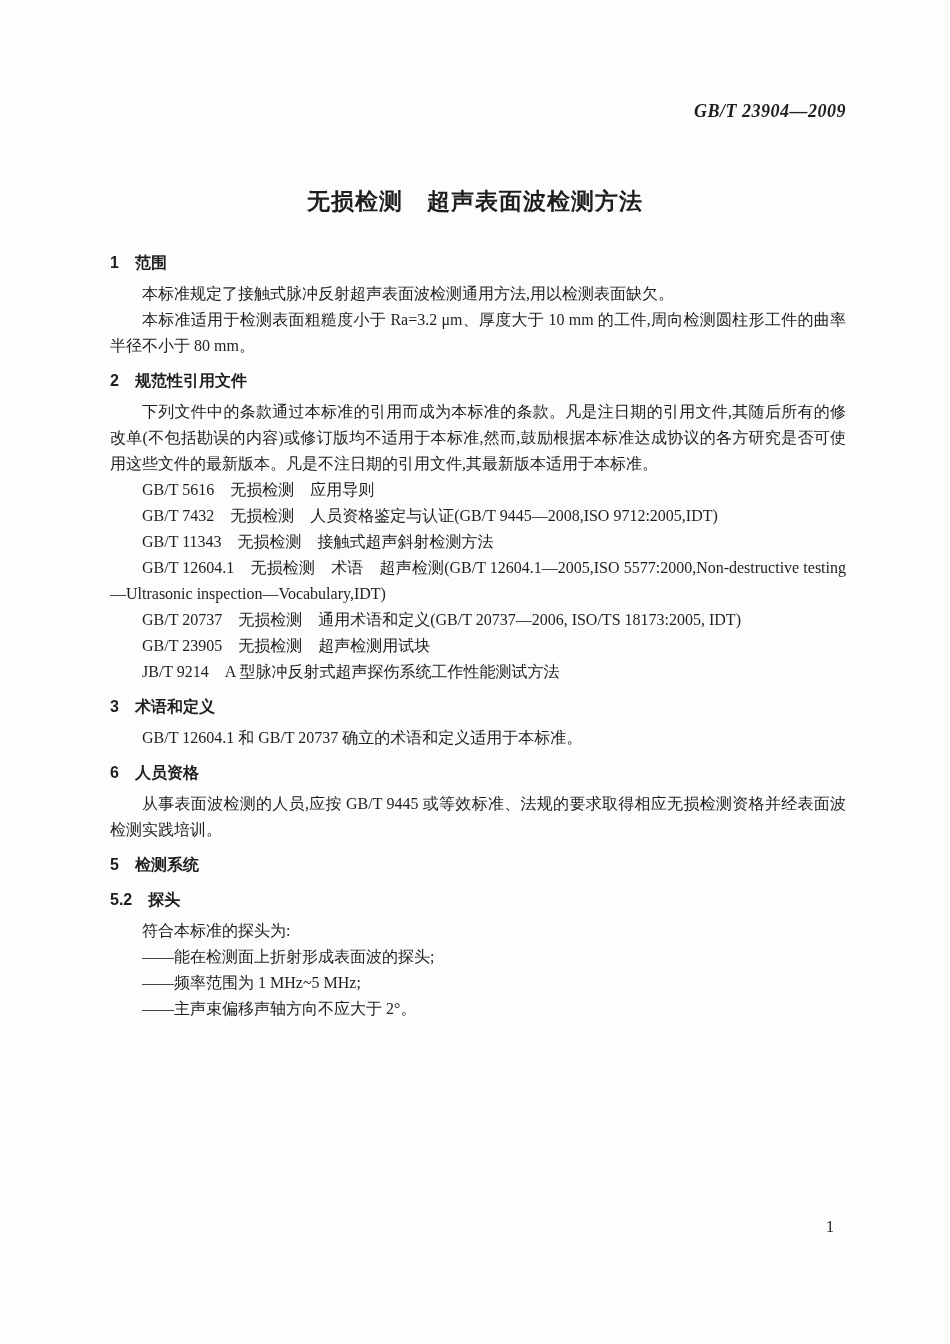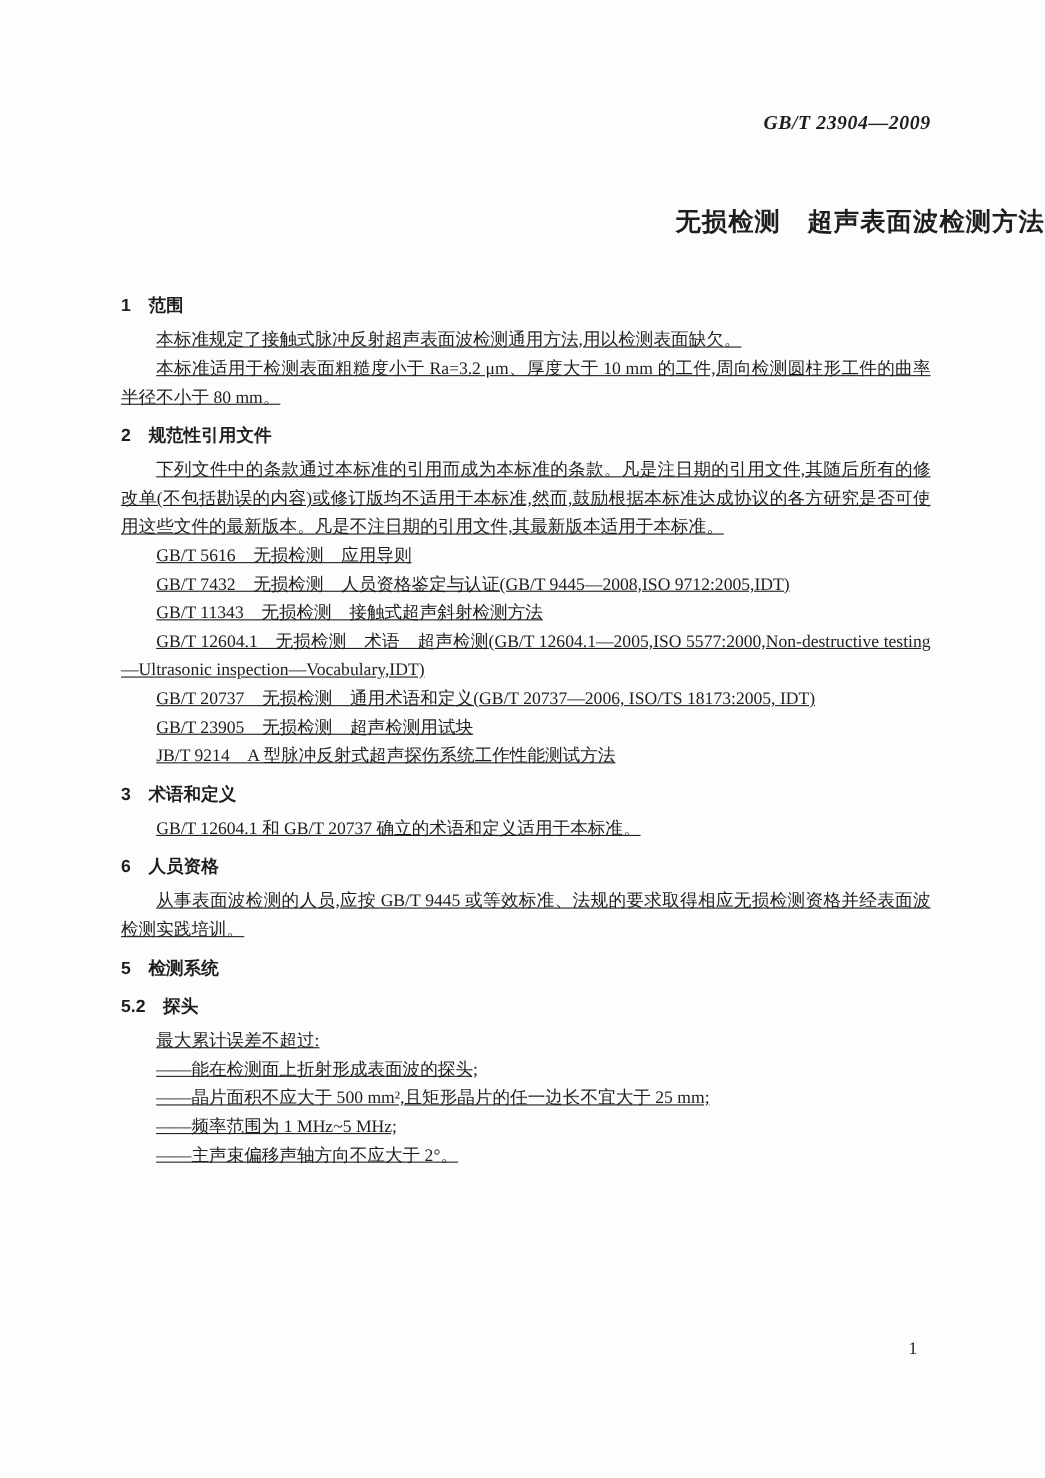--- a/index.html
+++ b/index.html
@@ -20,21 +20,21 @@
       font-size: 18px;
       font-weight: bold;
       letter-spacing: 0.5px;
       font-style: italic;
     }
     .doc-title {
       position: absolute;
       top: 186px;
       left: 0;
       right: 0;
-      text-align: right;
+      text-align: center;
       font-family: "Liberation Sans", "DejaVu Sans", sans-serif;
       font-size: 23px;
       font-weight: bold;
       letter-spacing: 1px;
       margin: 0;
     }
     .content {
       position: absolute;
       top: 250px;
       left: 110px;
@@ -42,26 +42,25 @@
       font-size: 16px;
       line-height: 26px;
     }
     .sec-heading {
       font-family: "Liberation Sans", "DejaVu Sans", sans-serif;
       font-size: 16px;
       font-weight: bold;
       line-height: 26px;
       margin: 9px 0 5px;
     }
-    section:first-child .sec-heading { margin-top: 16px; }
+    section:first-child .sec-heading { margin-top: 0; }
     .para, .reference-item, .list-item, .intro {
       margin: 0;
       text-indent: 2em;
       text-align: justify;
-      text-decoration: underline;
     }
     .page-number {
       position: absolute;
       top: 1218px;
       right: 116px;
       font-size: 16px;
     }
   </style>
 </head>
 <body>
@@ -92,21 +91,20 @@
       </section>
       <section>
         <div class="sec-heading">6　人员资格</div>
         <p class="para">从事表面波检测的人员,应按 GB/T 9445 或等效标准、法规的要求取得相应无损检测资格并经表面波检测实践培训。</p>
       </section>
       <section>
         <div class="sec-heading">5　检测系统</div>
       </section>
       <section>
         <div class="sec-heading">5.2　探头</div>
-        <p class="intro">最大累计误差不超过:</p>
+        <p class="intro">符合本标准的探头为:</p>
         <p class="list-item">——能在检测面上折射形成表面波的探头;</p>
-        <p class="list-item">——晶片面积不应大于 500 mm²,且矩形晶片的任一边长不宜大于 25 mm;</p>
         <p class="list-item">——频率范围为 1 MHz~5 MHz;</p>
         <p class="list-item">——主声束偏移声轴方向不应大于 2°。</p>
       </section>
     </div>
   <div class="page-number">1</div>
 </div>
 
 </body></html>

